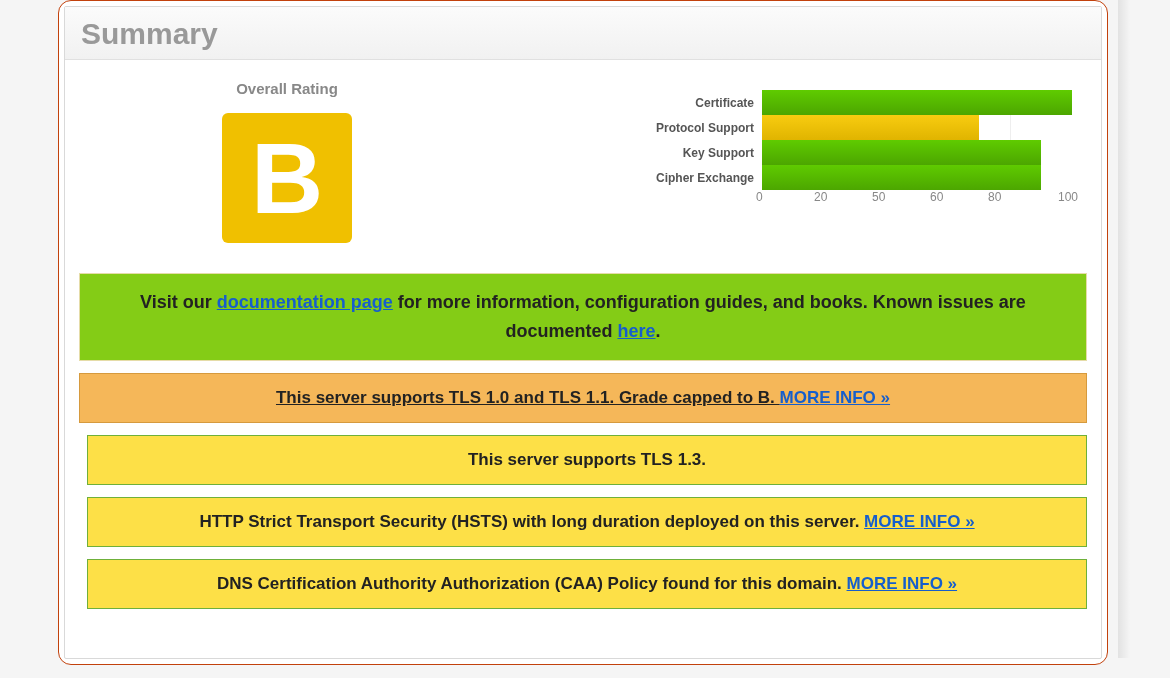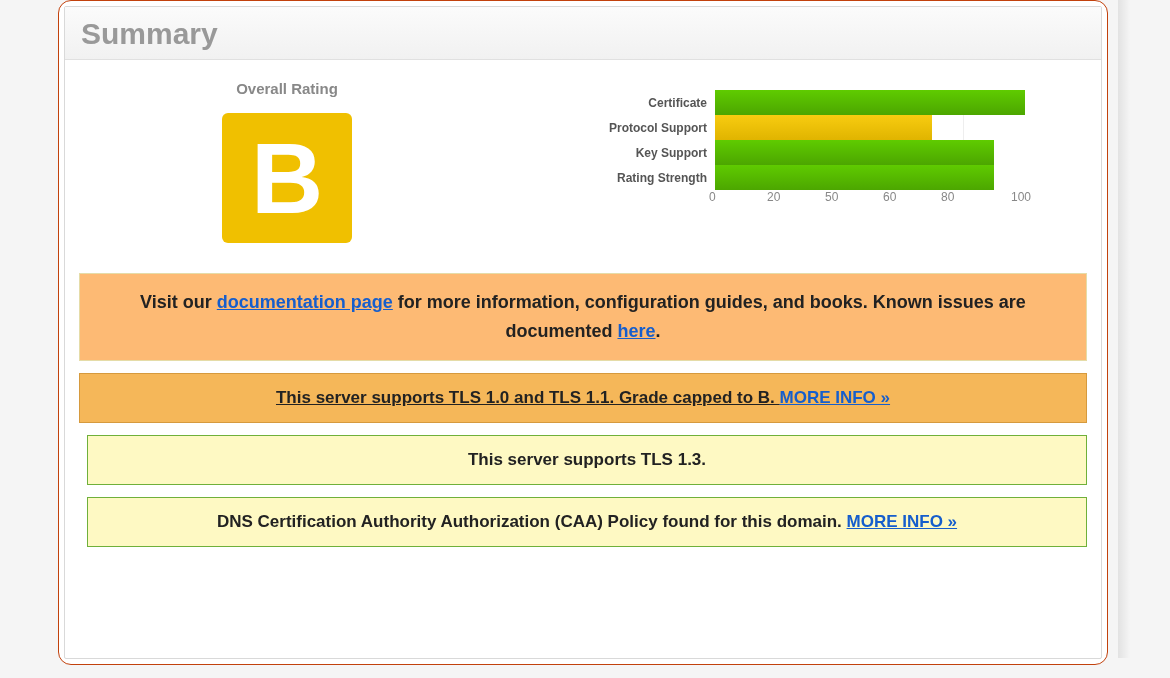--- a/index.html
+++ b/index.html
@@ -1,42 +1,42 @@
 <!DOCTYPE html>
 <html><head>
 <meta charset="utf-8">
 <style>
   html,body{margin:0;padding:0;font-family:Arial,Helvetica,sans-serif;background:#f5f5f5;}
   body{width:1170px;height:678px;overflow:hidden;position:relative;}
   .outer-frame{margin-left:58px;margin-right:62px;margin-top:0;height:665px;border:1px solid #c2410c;border-radius:13px;box-sizing:border-box;background:#fff;}
   .inner-frame{margin:5px;border:1px solid #d9d9d9;border-radius:2px;background:#fff;height:calc(100% - 10px);box-sizing:border-box;}
   .header{padding:10px 16px 8px 16px;border-bottom:1px solid #e0e0e0;background:linear-gradient(#fbfbfb,#f1f1f1);}
   .header h1{margin:0;font-size:30px;font-weight:bold;color:#999;}
-  .top{display:flex;padding:20px 12px 0 12px;}
+  .top{display:flex;padding:20px 12px 0 12px;gap:47px;}
   .rating-col{width:420px;text-align:center;}
   .rating-label{font-weight:bold;color:#888;font-size:15px;margin-bottom:16px;}
   .grade-box{display:inline-block;width:130px;height:130px;background:#f0c000;border-radius:6px;color:#fff;font-size:100px;line-height:130px;font-weight:bold;font-family:Arial,sans-serif;}
   .chart-col{flex:1;padding-left:20px;padding-top:10px;}
   .chart-row{display:flex;align-items:center;margin-bottom:0;}
   .chart-row .lbl{width:190px;text-align:right;font-size:12px;font-weight:bold;color:#555;padding-right:8px;}
   .chart-track{position:relative;width:310px;height:25px;}
   .grid{position:absolute;inset:0;display:flex;pointer-events:none;}
   .grid div{flex:1;border-right:1px solid #eee;}
   .grid div:last-child{border-right:none;}
   .bar{position:absolute;left:0;top:0;height:100%;}
   .bar.green{background:#4fb400;background:linear-gradient(#5fcb00,#4ca600);}
   .bar.yellow{background:#f0c000;background:linear-gradient(#f8cc10,#e0b400);}
   .axis{display:flex;margin-left:198px;width:310px;color:#888;font-size:12px;}
   .axis span{flex:1;text-align:left;position:relative;left:-6px;}
   .axis span:last-child{text-align:right;flex:0;left:6px;}
   .banners{padding:0 14px;margin-top:30px;}
   .banner{border:1px solid;padding:14px 18px;margin-bottom:12px;text-align:center;font-size:17px;font-weight:bold;color:#222;}
-  .banner.cream{background:#fdba74;border-color:#e5dca8;font-size:18px;line-height:1.6;}
+  .banner.cream{background:#84cc16;border-color:#e5dca8;font-size:18px;line-height:1.6;}
   .banner.orange{background:#f5b759;border-color:#d69a3e;text-decoration:underline;}
-  .banner.green{background:#fef9c3;border-color:#6fb03a;margin-left:8px;}
+  .banner.green{background:#fde047;border-color:#6fb03a;margin-left:8px;}
   .banner a{color:#165ecc;text-decoration:underline;}
   .shadow-right{position:absolute;right:40px;top:0;bottom:20px;width:12px;background:linear-gradient(to right,rgba(0,0,0,0.08),rgba(0,0,0,0));}
 </style>
 </head>
 <body>
 
 <div class="outer-frame">
  <div class="inner-frame">
 
   <div class="header">
@@ -83,21 +83,21 @@
                   <div></div>
                   <div></div>
                   <div></div>
                   <div></div>
                   <div></div>
                 </div>
                 <div class="bar green" style="width: 90%;"></div>
               </div>
             </div>
             <div class="chart-row">
-              <div class="lbl">Rating Strength</div>
+              <div class="lbl">Cipher Exchange</div>
               <div class="chart-track">
                 <div class="grid">
                   <div></div>
                   <div></div>
                   <div></div>
                   <div></div>
                   <div></div>
                 </div>
                 <div class="bar green" style="width: 90%;"></div>
               </div>
@@ -121,20 +121,23 @@
     </div>
 
     <div class="banner orange">
       <span>This server supports TLS 1.0 and TLS 1.1. Grade capped to B. </span><a href="#">MORE INFO »</a>
     </div>
 
     <div class="banner green">
       <span>This server supports TLS 1.3.</span>
     </div>
 
+    <div class="banner green">
+      <span>HTTP Strict Transport Security (HSTS) with long duration deployed on this server.  </span><a href="#">MORE INFO »</a>
+    </div>
 
     <div class="banner green">
       <span>DNS Certification Authority Authorization (CAA) Policy found for this domain.  </span><a href="#">MORE INFO »</a>
     </div>
 
   </div>
 
  </div>
 </div>
 <div class="shadow-right"></div>

